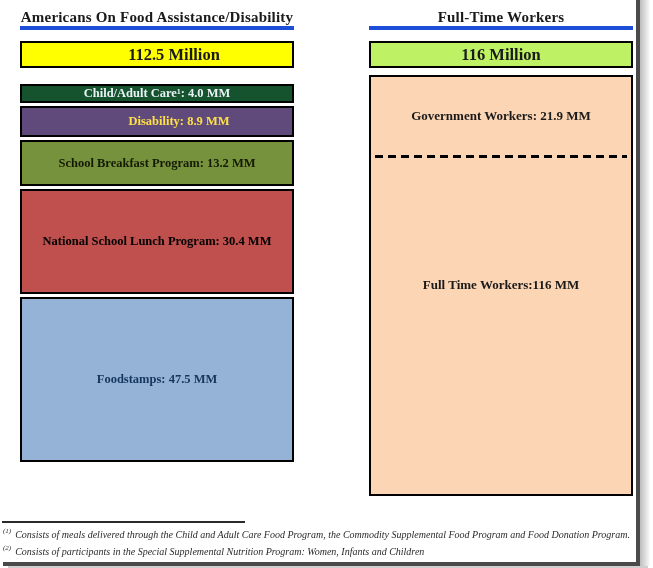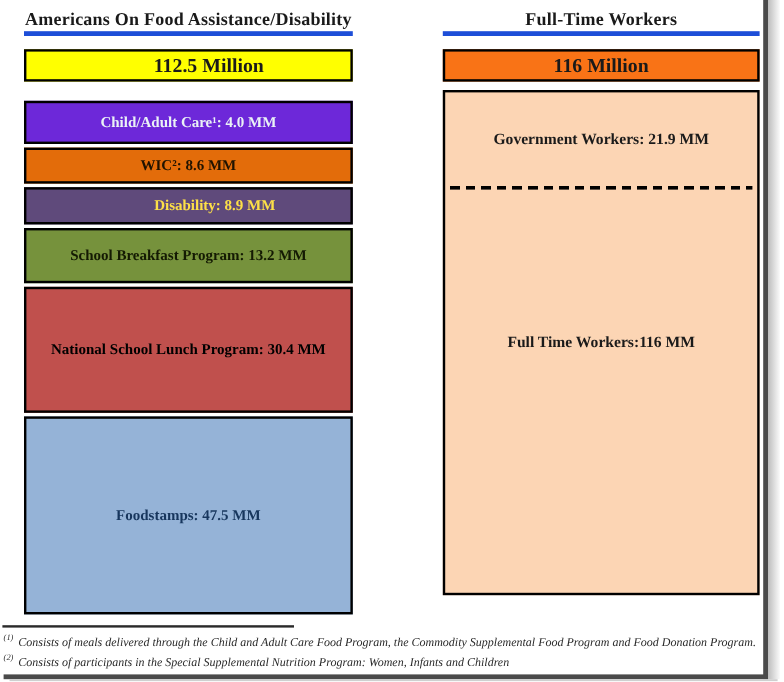--- a/index.html
+++ b/index.html
@@ -71,44 +71,41 @@
 <body>
 
 <div class="page">
 
   <div class="col col-left">
     <div class="chart-title">Americans On Food Assistance/Disability</div>
     <div class="total-box" style="background: rgb(255, 255, 0); padding-left: 34px;">
       <span>112.5 Million</span>
     </div>
     <div class="stack" id="left-stack">
-        <div class="segment" style="background: #6d28d9; color: rgb(234, 242, 246); height: 36px;">
+        <div class="segment" style="background: #14532d; color: rgb(234, 242, 246); height: 19px;">
           <span>Child/Adult Care¹: 4.0 MM</span>
-        </div>
-        <div class="segment" style="background: rgb(227, 108, 10); color: rgb(32, 19, 0); height: 30px;">
-          <span>WIC²: 8.6 MM</span>
         </div>
         <div class="segment" style="background: rgb(95, 74, 123); color: #fde047; height: 31px; padding-left: 44px;">
           <span>Disability: 8.9 MM</span>
         </div>
         <div class="segment" style="background: rgb(118, 146, 60); color: rgb(20, 26, 3); height: 46px;">
           <span>School Breakfast Program: 13.2 MM</span>
         </div>
         <div class="segment" style="background: rgb(192, 80, 77); color: #000000; height: 105px;">
           <span>National School Lunch Program: 30.4 MM</span>
         </div>
         <div class="segment" style="background: rgb(149, 179, 215); color: rgb(23, 54, 93); height: 165px;">
           <span>Foodstamps: 47.5 MM</span>
         </div>
       </div>
   </div>
 
   <div class="col col-right">
     <div class="chart-title">Full-Time Workers</div>
-    <div class="total-box" style="background: #f97316;">
+    <div class="total-box" style="background: #bef264;">
       <span>116 Million</span>
     </div>
     <div class="ftw-box" style="background: rgb(252, 213, 180);">
       <div class="gov-section" id="gov-section" style="height: 78px;">
         <span>Government Workers: 21.9 MM</span>
       </div>
       <div class="dash-line"></div>
       <div class="ftw-label">
         <div>Full Time Workers:</div>
         <div>116 MM</div>

